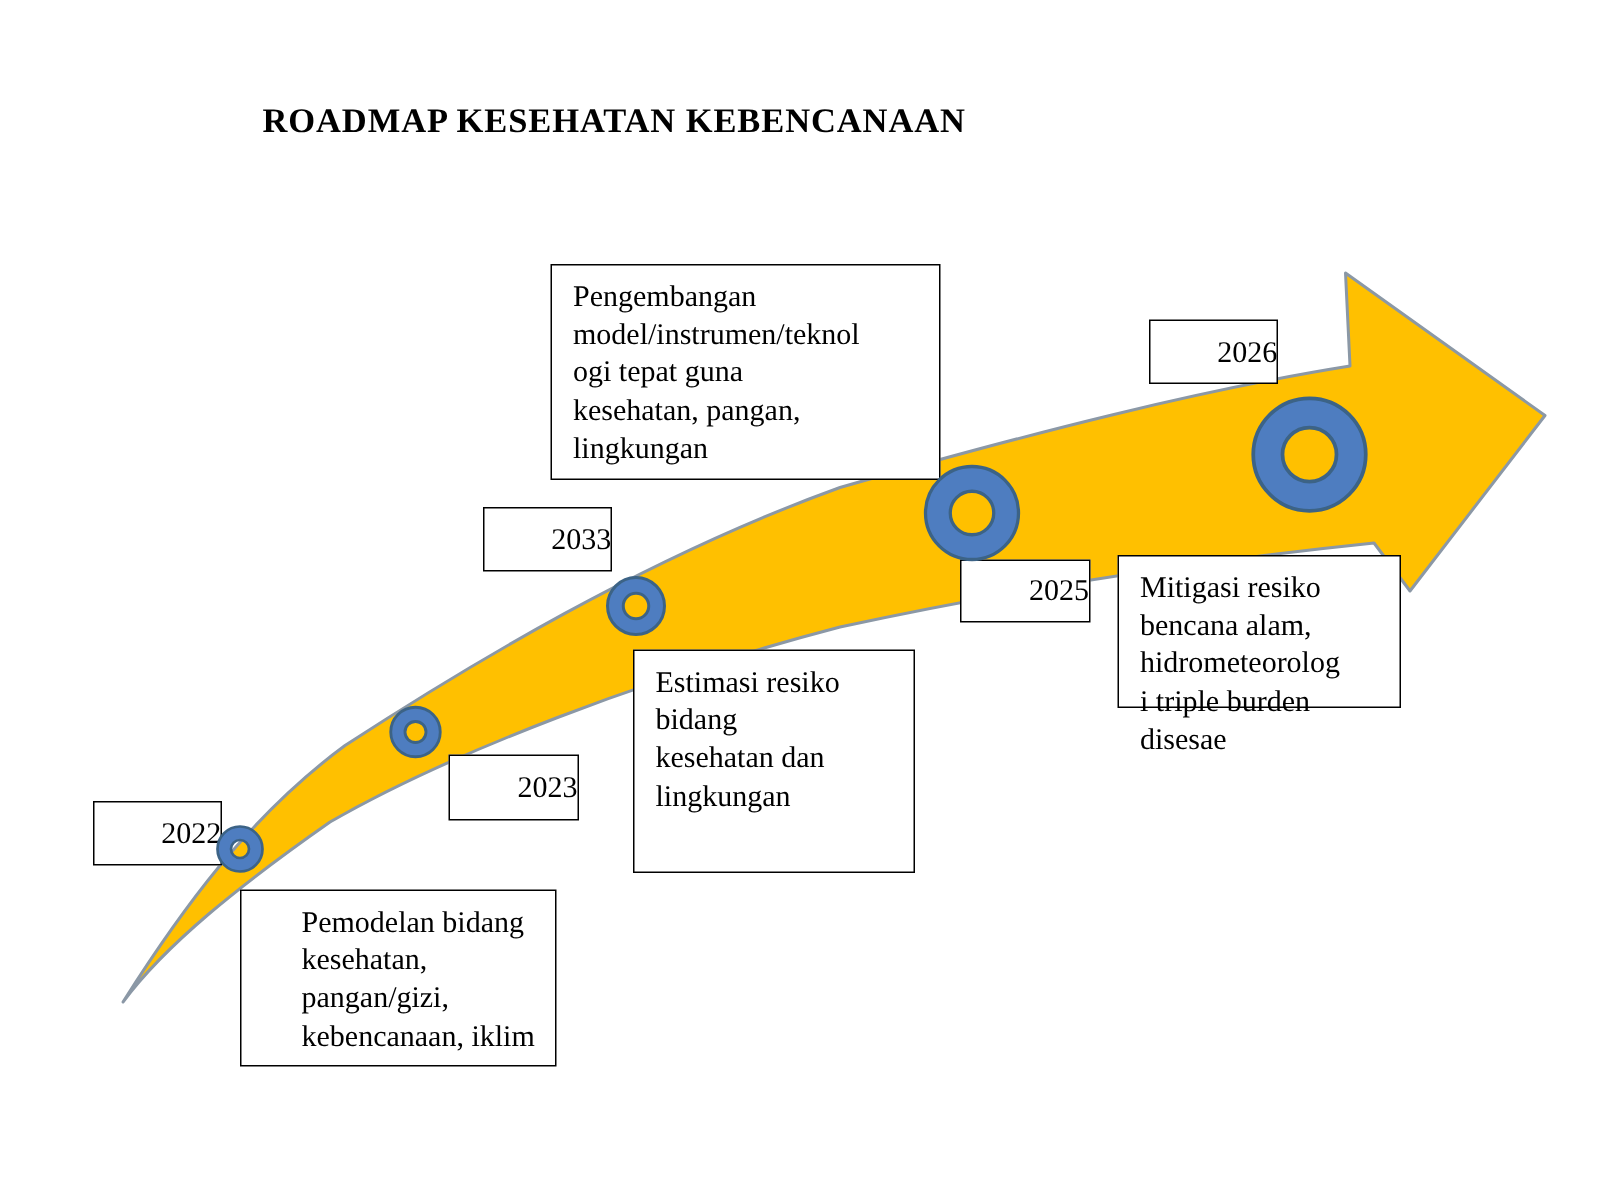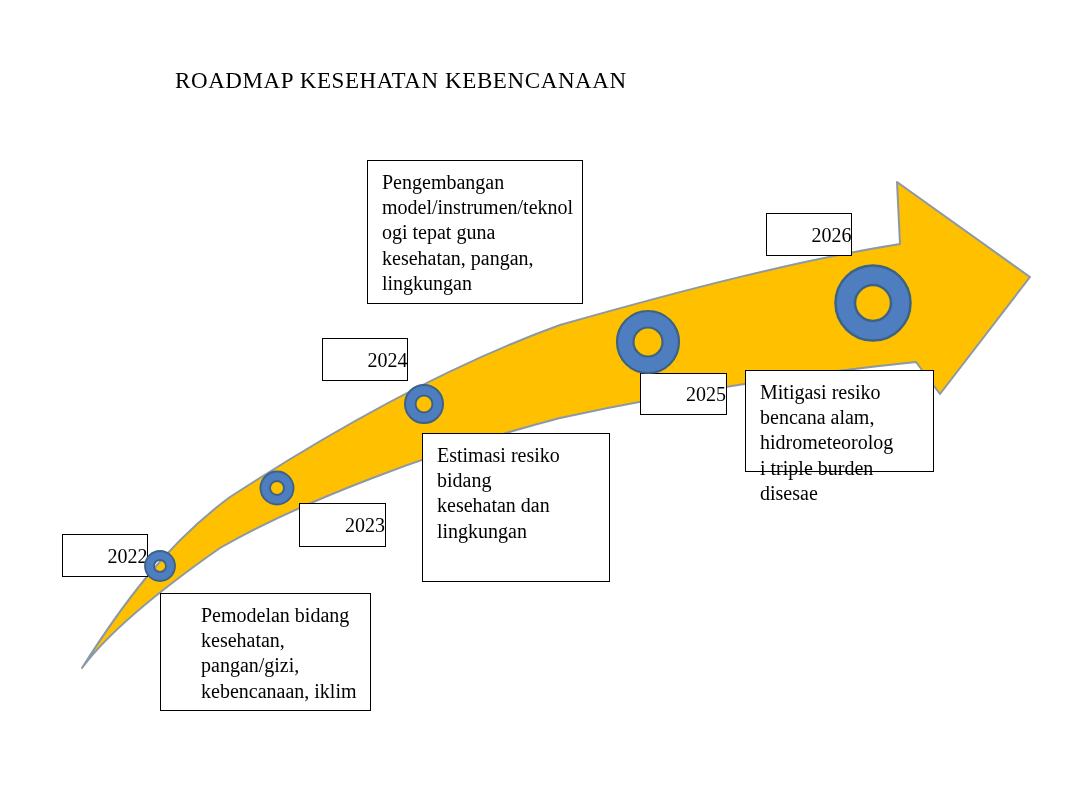--- a/index.html
+++ b/index.html
@@ -17,21 +17,21 @@
     background:#ffffff;
     overflow:hidden;
     font-family:"Liberation Serif","DejaVu Serif",serif;
     color:var(--text-color);
   }
   .layer{position:absolute;left:0;top:0;width:1081px;height:787px;pointer-events:none;}
   .arrow-layer{z-index:1;}
   .marker-layer{z-index:3;}
   .title{
     position:absolute;left:175px;top:68px;z-index:2;
-    font-size:23px;font-weight:normal;letter-spacing:0.6px;
+    font-size:23px;font-weight:bold;letter-spacing:0.6px;
     white-space:nowrap;
   }
   .box{
     position:absolute;z-index:2;
     background:#ffffff;
     border:1.5px solid var(--box-border);
     box-sizing:border-box;
     font-size:20px;
     padding-left:45px;
   }
@@ -69,21 +69,21 @@
          L 916 362
          C 800 374 680 392 560 418
          C 430 452 300 502 220 548
          C 160 590 110 630 82 668
          Z"></path>
   </svg>
 
   <div class="title">ROADMAP KESEHATAN KEBENCANAAN</div>
 
 
-  <div class="box desc" style="left:367px;top:160px;width:216px;height:144px;">Pengembangan
+  <div class="box desc" style="left:367px;top:176px;width:260px;height:144px;">Pengembangan
 model/instrumen/teknol
 ogi tepat guna
 kesehatan, pangan,
 lingkungan</div>
 
   <div class="box desc" style="left:422px;top:433px;width:188px;height:149px;">Estimasi resiko
 bidang
 kesehatan dan
 lingkungan</div>
 
@@ -95,21 +95,21 @@
 
   <div class="box desc" style="left:160px;top:593px;width:211px;height:118px;padding-left:40px;">Pemodelan bidang
 kesehatan,
 pangan/gizi,
 kebencanaan, iklim</div>
 
   <div class="box year" style="left:62px;top:534px;width:86px;height:43px;">2022</div>
 
   <div class="box year" style="left:299px;top:503px;width:87px;height:44px;">2023</div>
 
-  <div class="box year" style="left:322px;top:338px;width:86px;height:43px;">2024</div>
+  <div class="box year" style="left:322px;top:338px;width:86px;height:43px;">2033</div>
 
   <div class="box year" style="left:640px;top:373px;width:87px;height:42px;">2025</div>
 
   <div class="box year" style="left:766px;top:213px;width:86px;height:43px;">2026</div>
 
   <svg class="layer marker-layer" viewBox="0 0 1081 787" aria-hidden="true">
     <g>
       <circle class="donut-ring" cx="160" cy="566" r="10.5" stroke-width="9"></circle>
       <circle class="donut-edge" cx="160" cy="566" r="15" stroke-width="1.8"></circle>
       <circle class="donut-edge" cx="160" cy="566" r="6" stroke-width="1.8"></circle>

